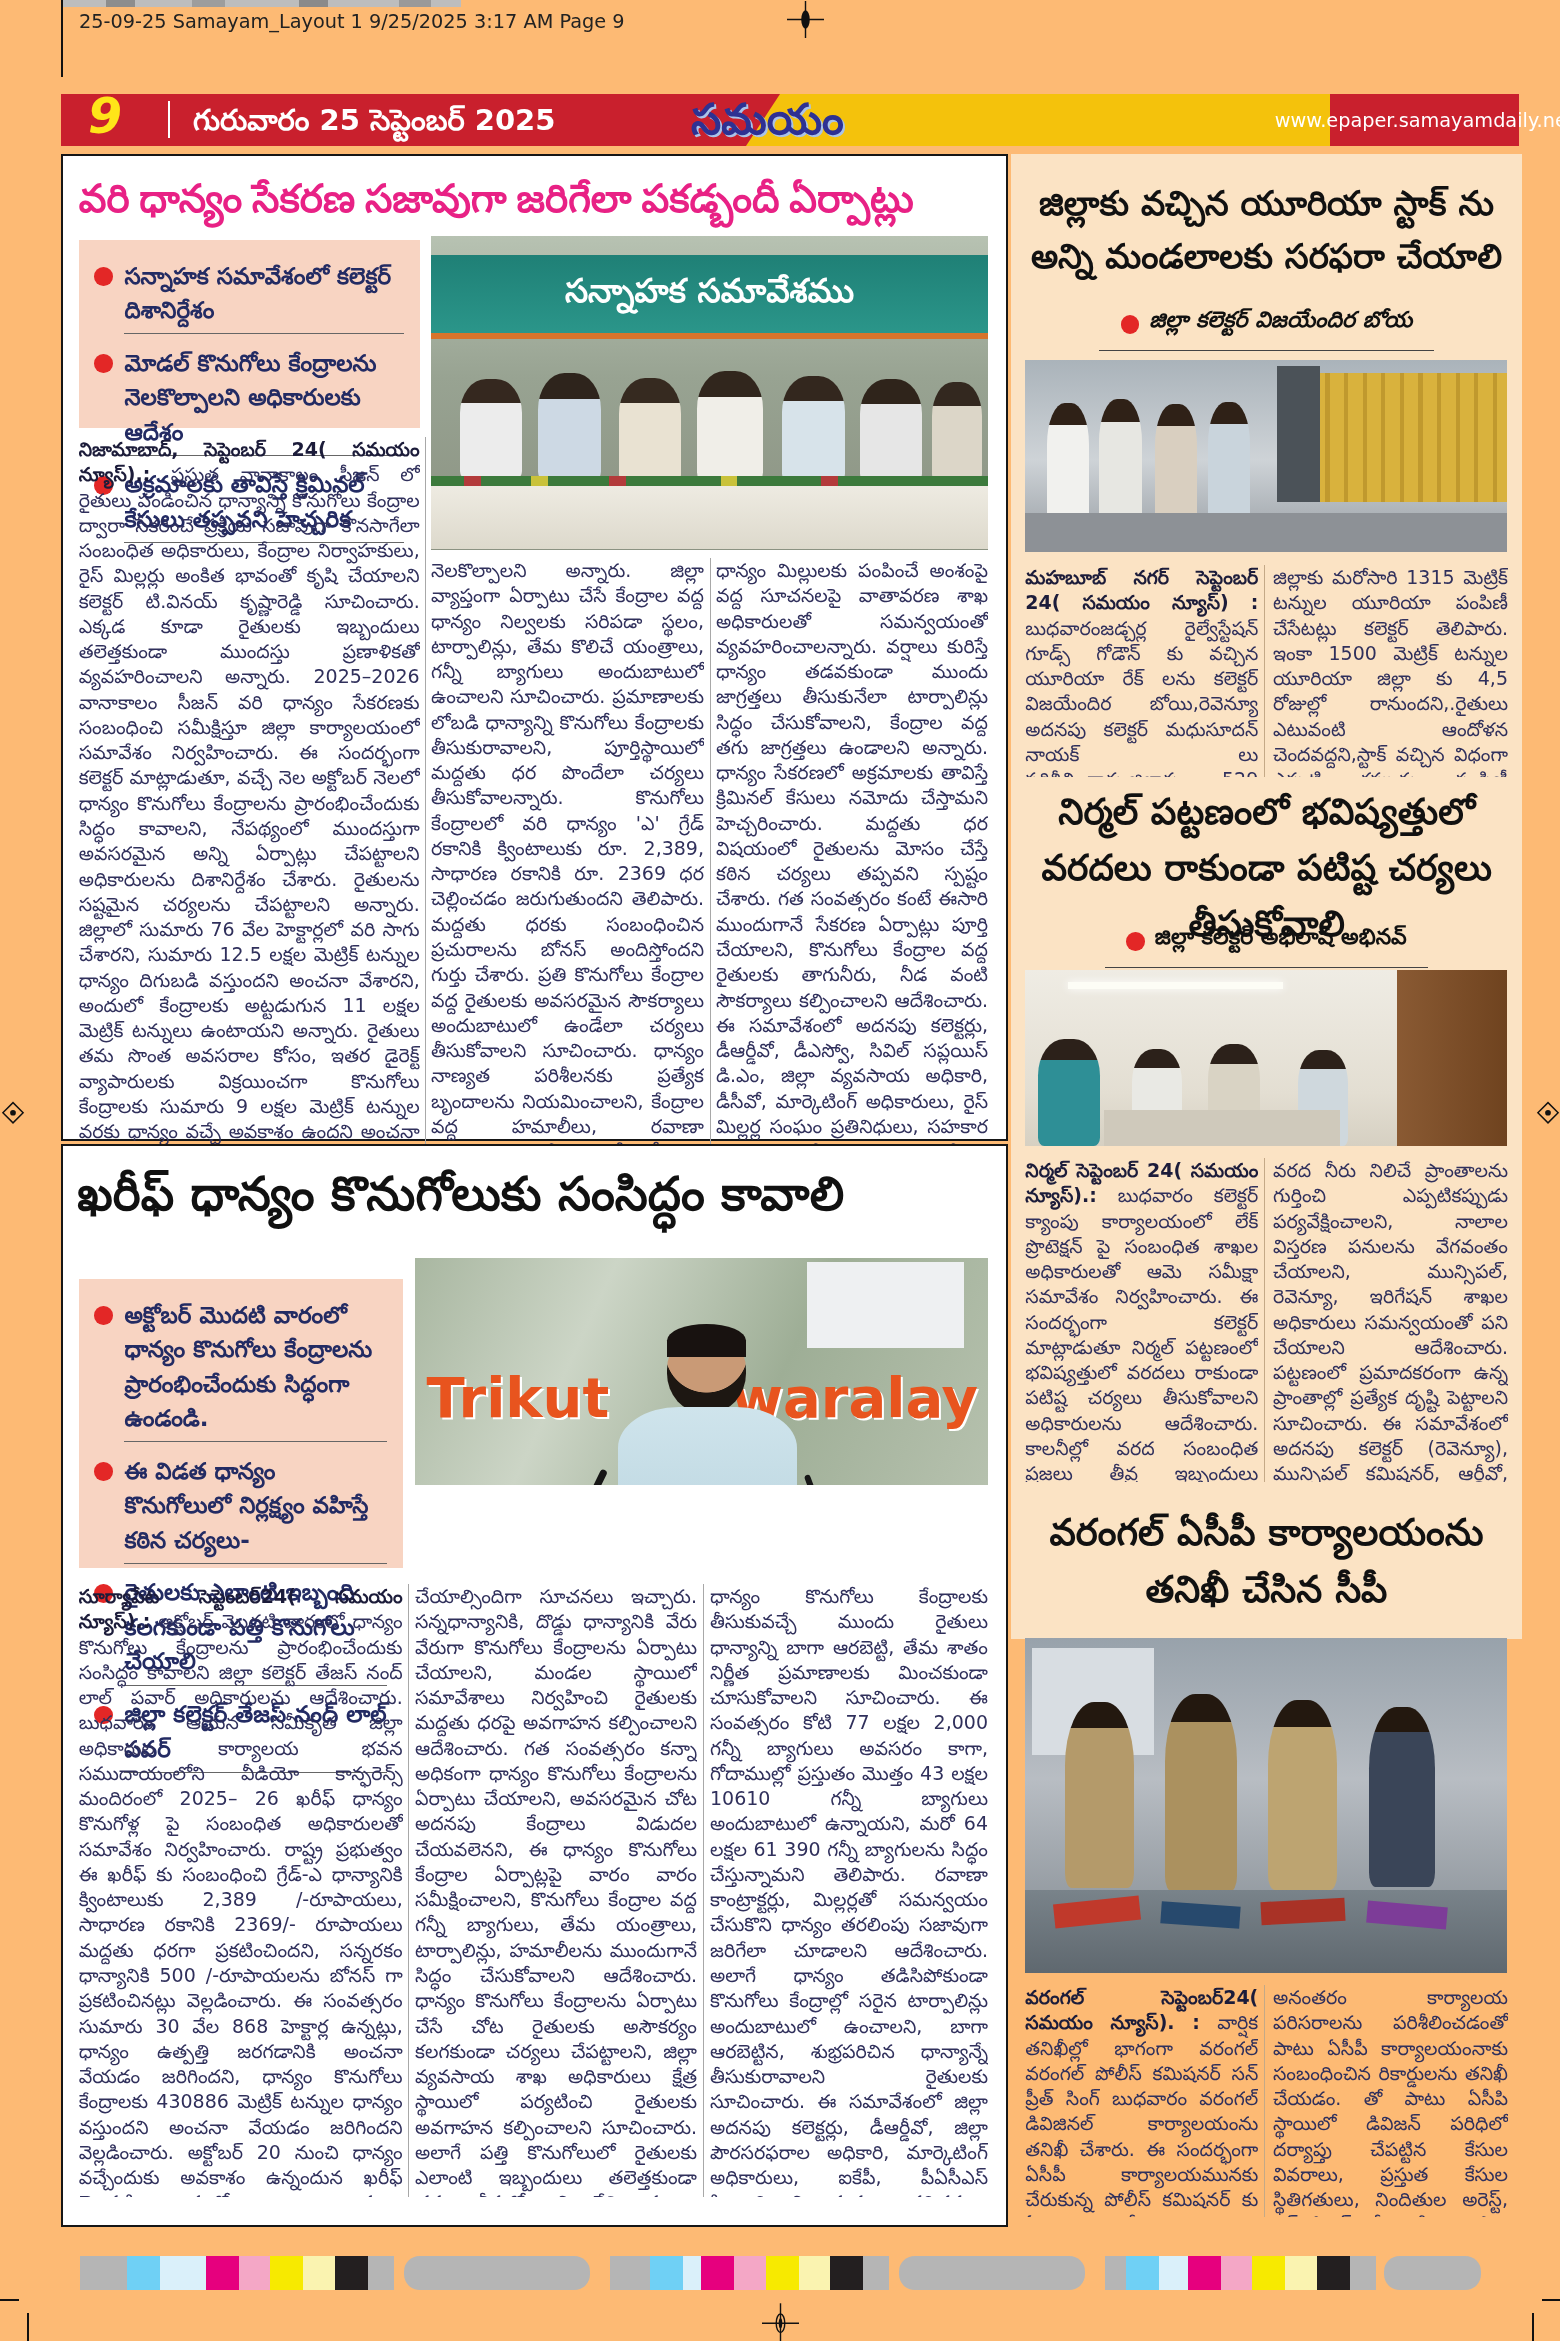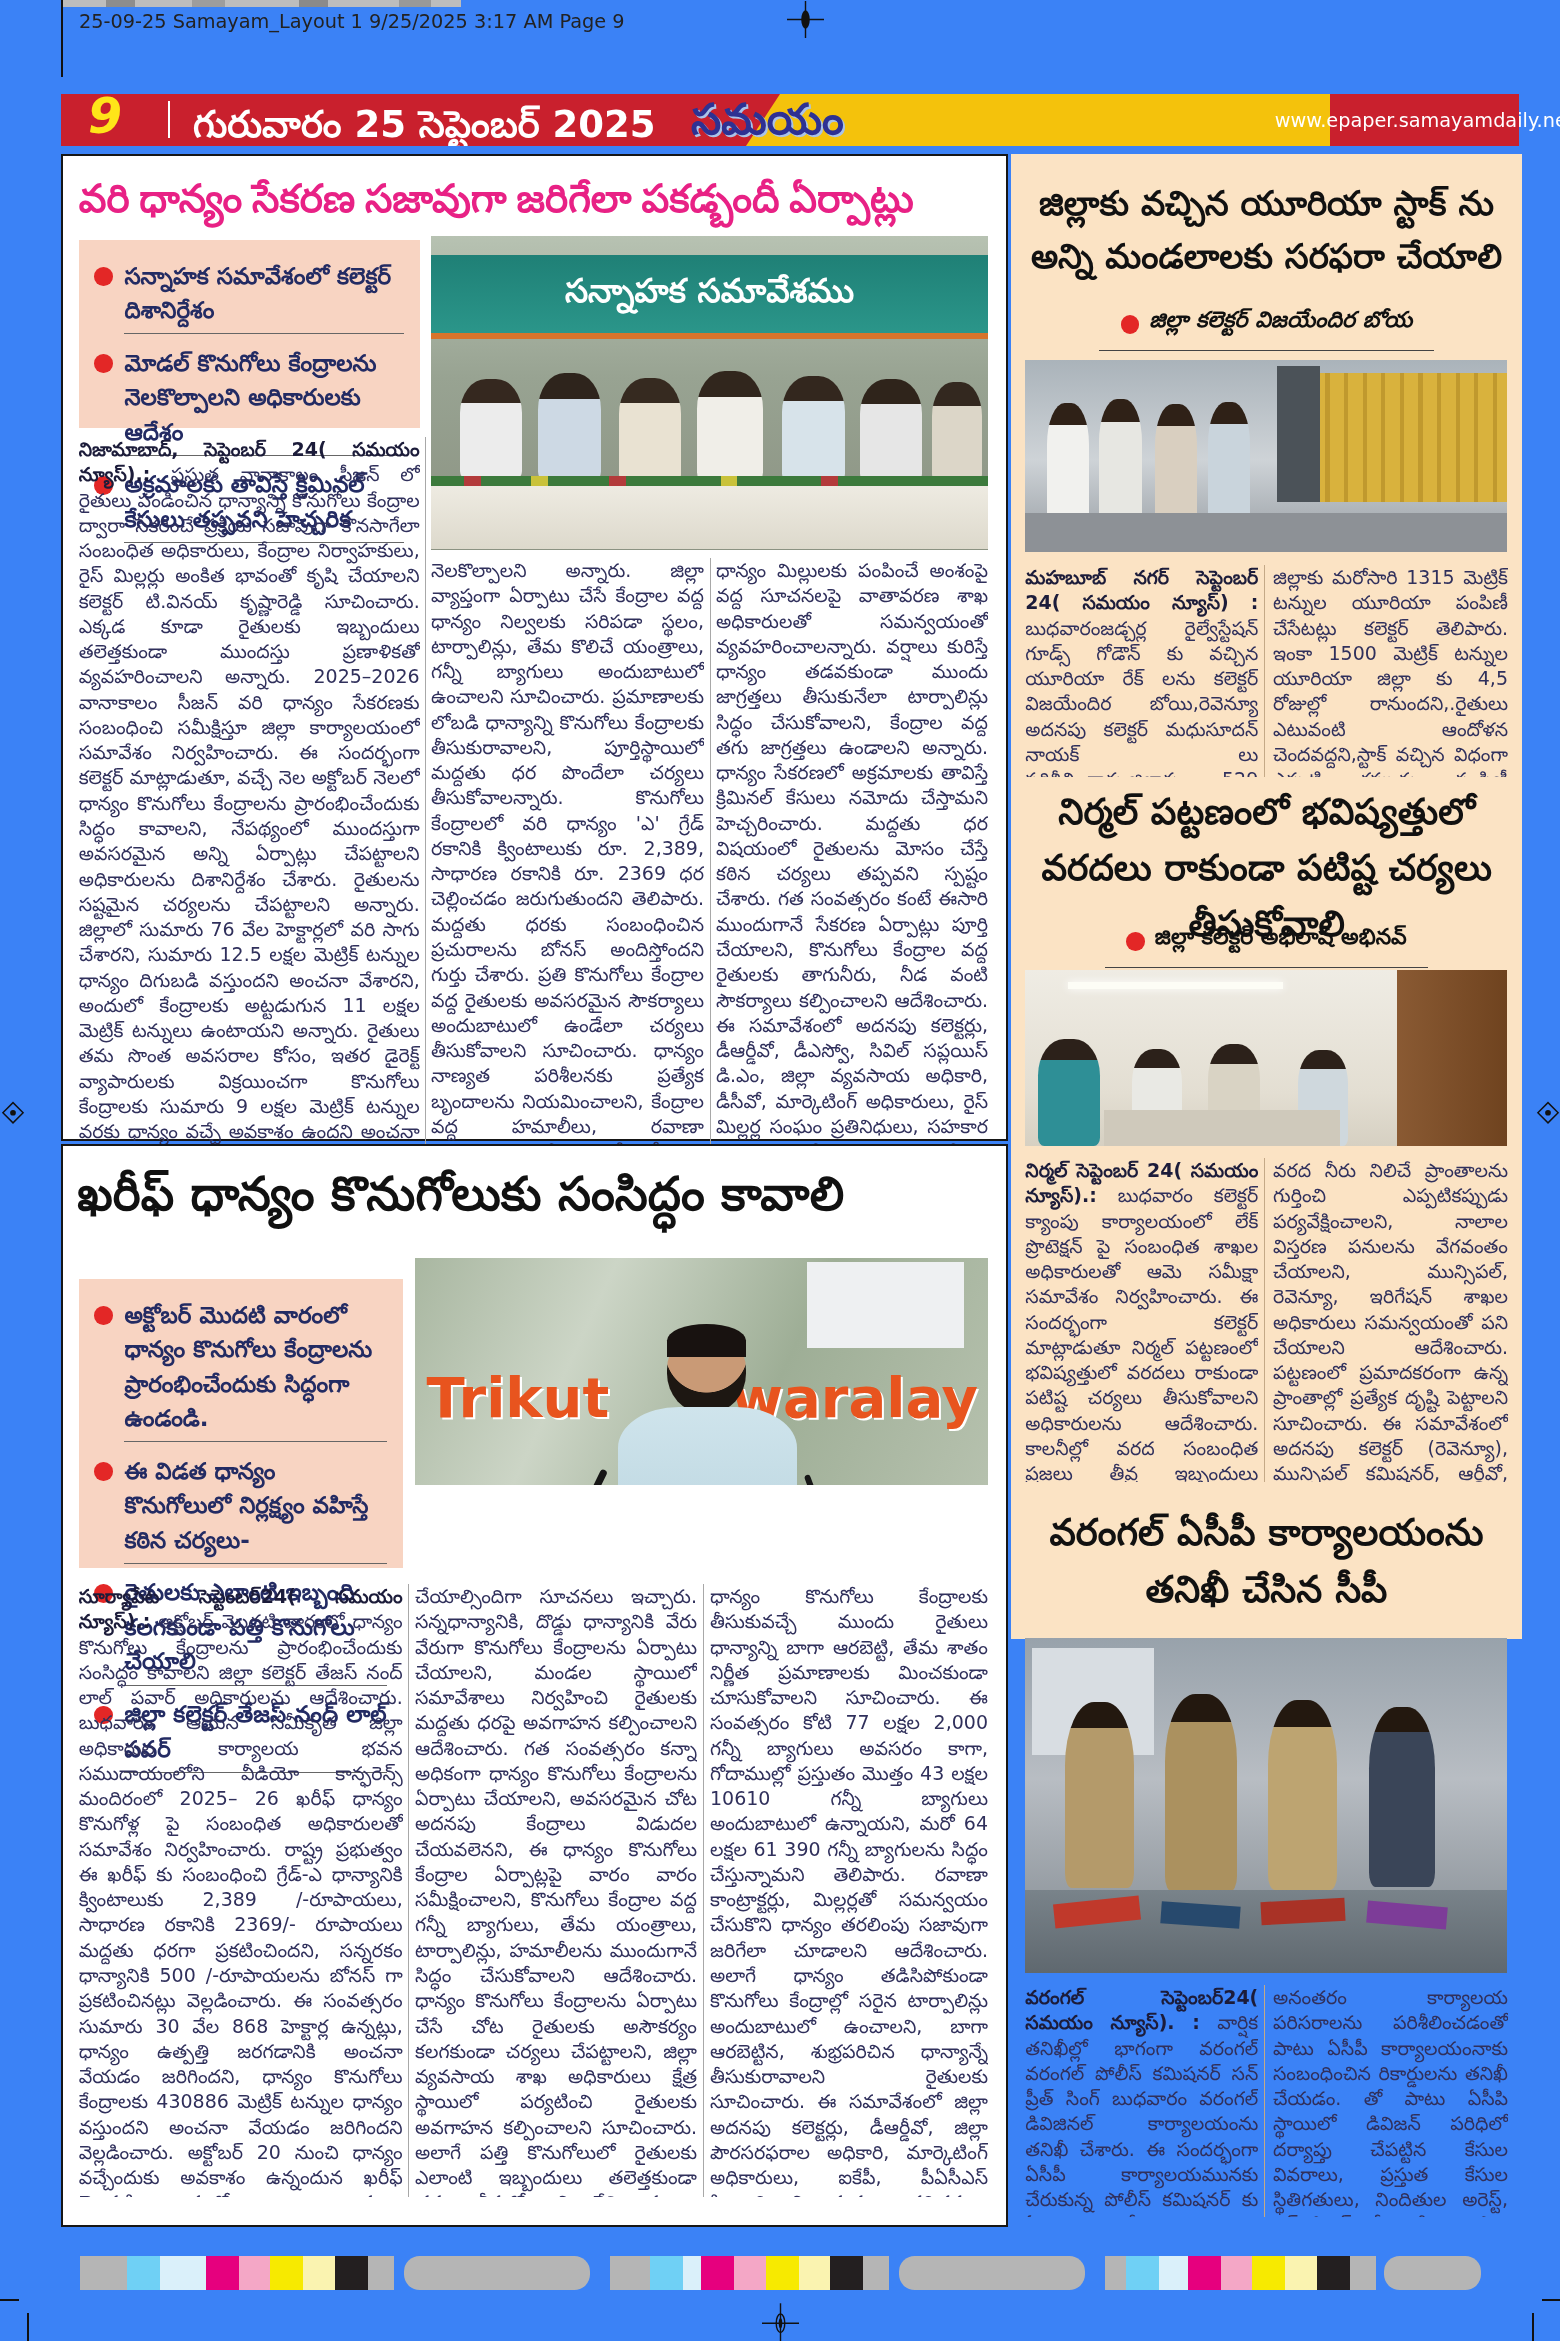--- a/index.html
+++ b/index.html
@@ -1,25 +1,25 @@
 <!DOCTYPE html>
 <html style="font-size:11.5px"><head>
 <meta charset="utf-8">
 <style>
   html,body{margin:0;padding:0;background:#ffffff;}
-  #page{position:relative;width:1560px;height:2342px;background:#3b82f6;overflow:hidden;
+  #page{position:relative;width:1560px;height:2342px;background:#fdba74;overflow:hidden;
         font-family:"DejaVu Sans", sans-serif;}
   .abs{position:absolute;}
   
   .masthead{position:absolute;left:61px;top:94px;width:1458px;height:52px;background:#f4c20c;}
   .mh-red{position:absolute;left:0;top:0;height:100%;width:719px;background:#c9202d;
           clip-path:polygon(0 0,100% 0,calc(100% - 34px) 100%,0 100%);}
   .mh-num{position:absolute;left:27px;top:-5.7px;font-size:49px;font-weight:bold;color:#ffe519;font-style:italic;}
   .mh-div{position:absolute;left:107px;top:7.2px;width:2.1px;height:37px;background:#ffffff;}
-  .mh-date{position:absolute;left:132px;top:8.6px;font-size:37px;font-weight:bold;color:#ffffff;white-space:nowrap;}
+  .mh-date{position:absolute;left:132px;top:8.6px;font-size:29px;font-weight:bold;color:#ffffff;white-space:nowrap;}
   .mh-logo{position:absolute;left:630px;top:0px;font-size:43px;font-weight:bold;color:#2e3192;
            text-shadow:2.1px 2.1px 0 #a9c3ea;white-space:nowrap;}
   .mh-red2{position:absolute;left:1269px;top:0;width:189px;height:100%;background:#c9202d;
            display:flex;align-items:center;justify-content:center;}
   .mh-site{font-size:19.3px;color:#ffffff;white-space:nowrap;}
   .slug{position:absolute;left:79px;top:10px;font-size:19.3px;color:#222222;white-space:nowrap;}
   
   .lbox{position:absolute;left:61px;width:943px;border:2.1px solid #161616;background:#ffffff;}
   .rail{position:absolute;left:1011px;top:154px;width:511px;height:1485px;background:#fbe3c4;}
   .hl-pink{position:absolute;font-size:39px;font-weight:bold;color:#e82185;white-space:nowrap;overflow:hidden;}

